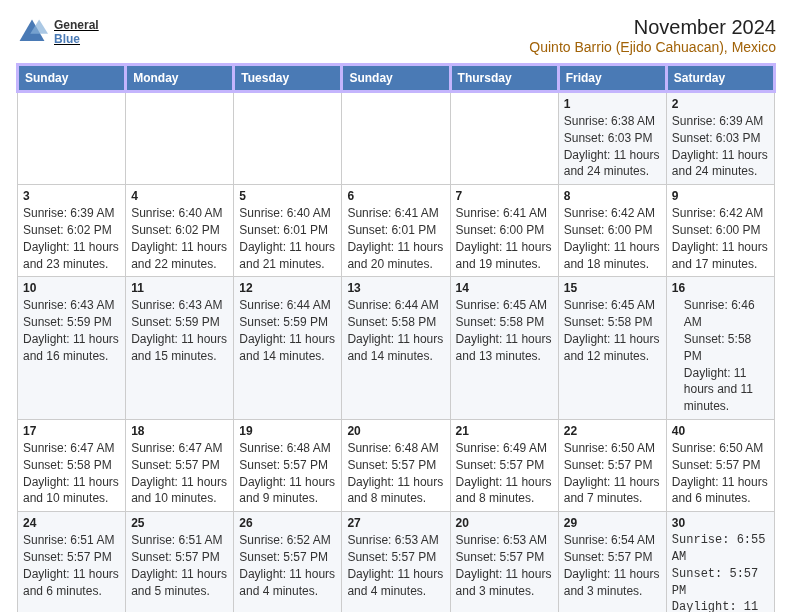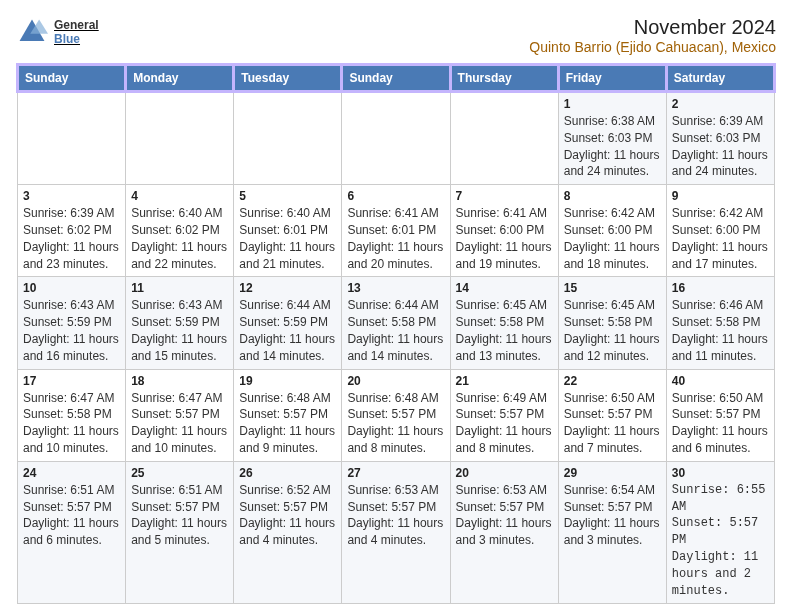--- a/index.html
+++ b/index.html
@@ -218,21 +218,21 @@
 Daylight: 11 hours and 13 minutes.</div>
         </td>
         <td>
           <span class="day-num">15</span>
           <div class="day-info" style="white-space: pre-line;">Sunrise: 6:45 AM
 Sunset: 5:58 PM
 Daylight: 11 hours and 12 minutes.</div>
         </td>
         <td>
           <span class="day-num">16</span>
-          <div class="day-info" style="white-space: pre-line;">Sunrise: 6:46 AM
+          <div class="day-info" style="white-space: pre-line; margin-left: 12px;">Sunrise: 6:46 AM
 Sunset: 5:58 PM
 Daylight: 11 hours and 11 minutes.</div>
         </td>
       </tr>
       <tr>
         <td>
           <span class="day-num">17</span>
           <div class="day-info" style="white-space: pre-line;">Sunrise: 6:47 AM
 Sunset: 5:58 PM
 Daylight: 11 hours and 10 minutes.</div>

